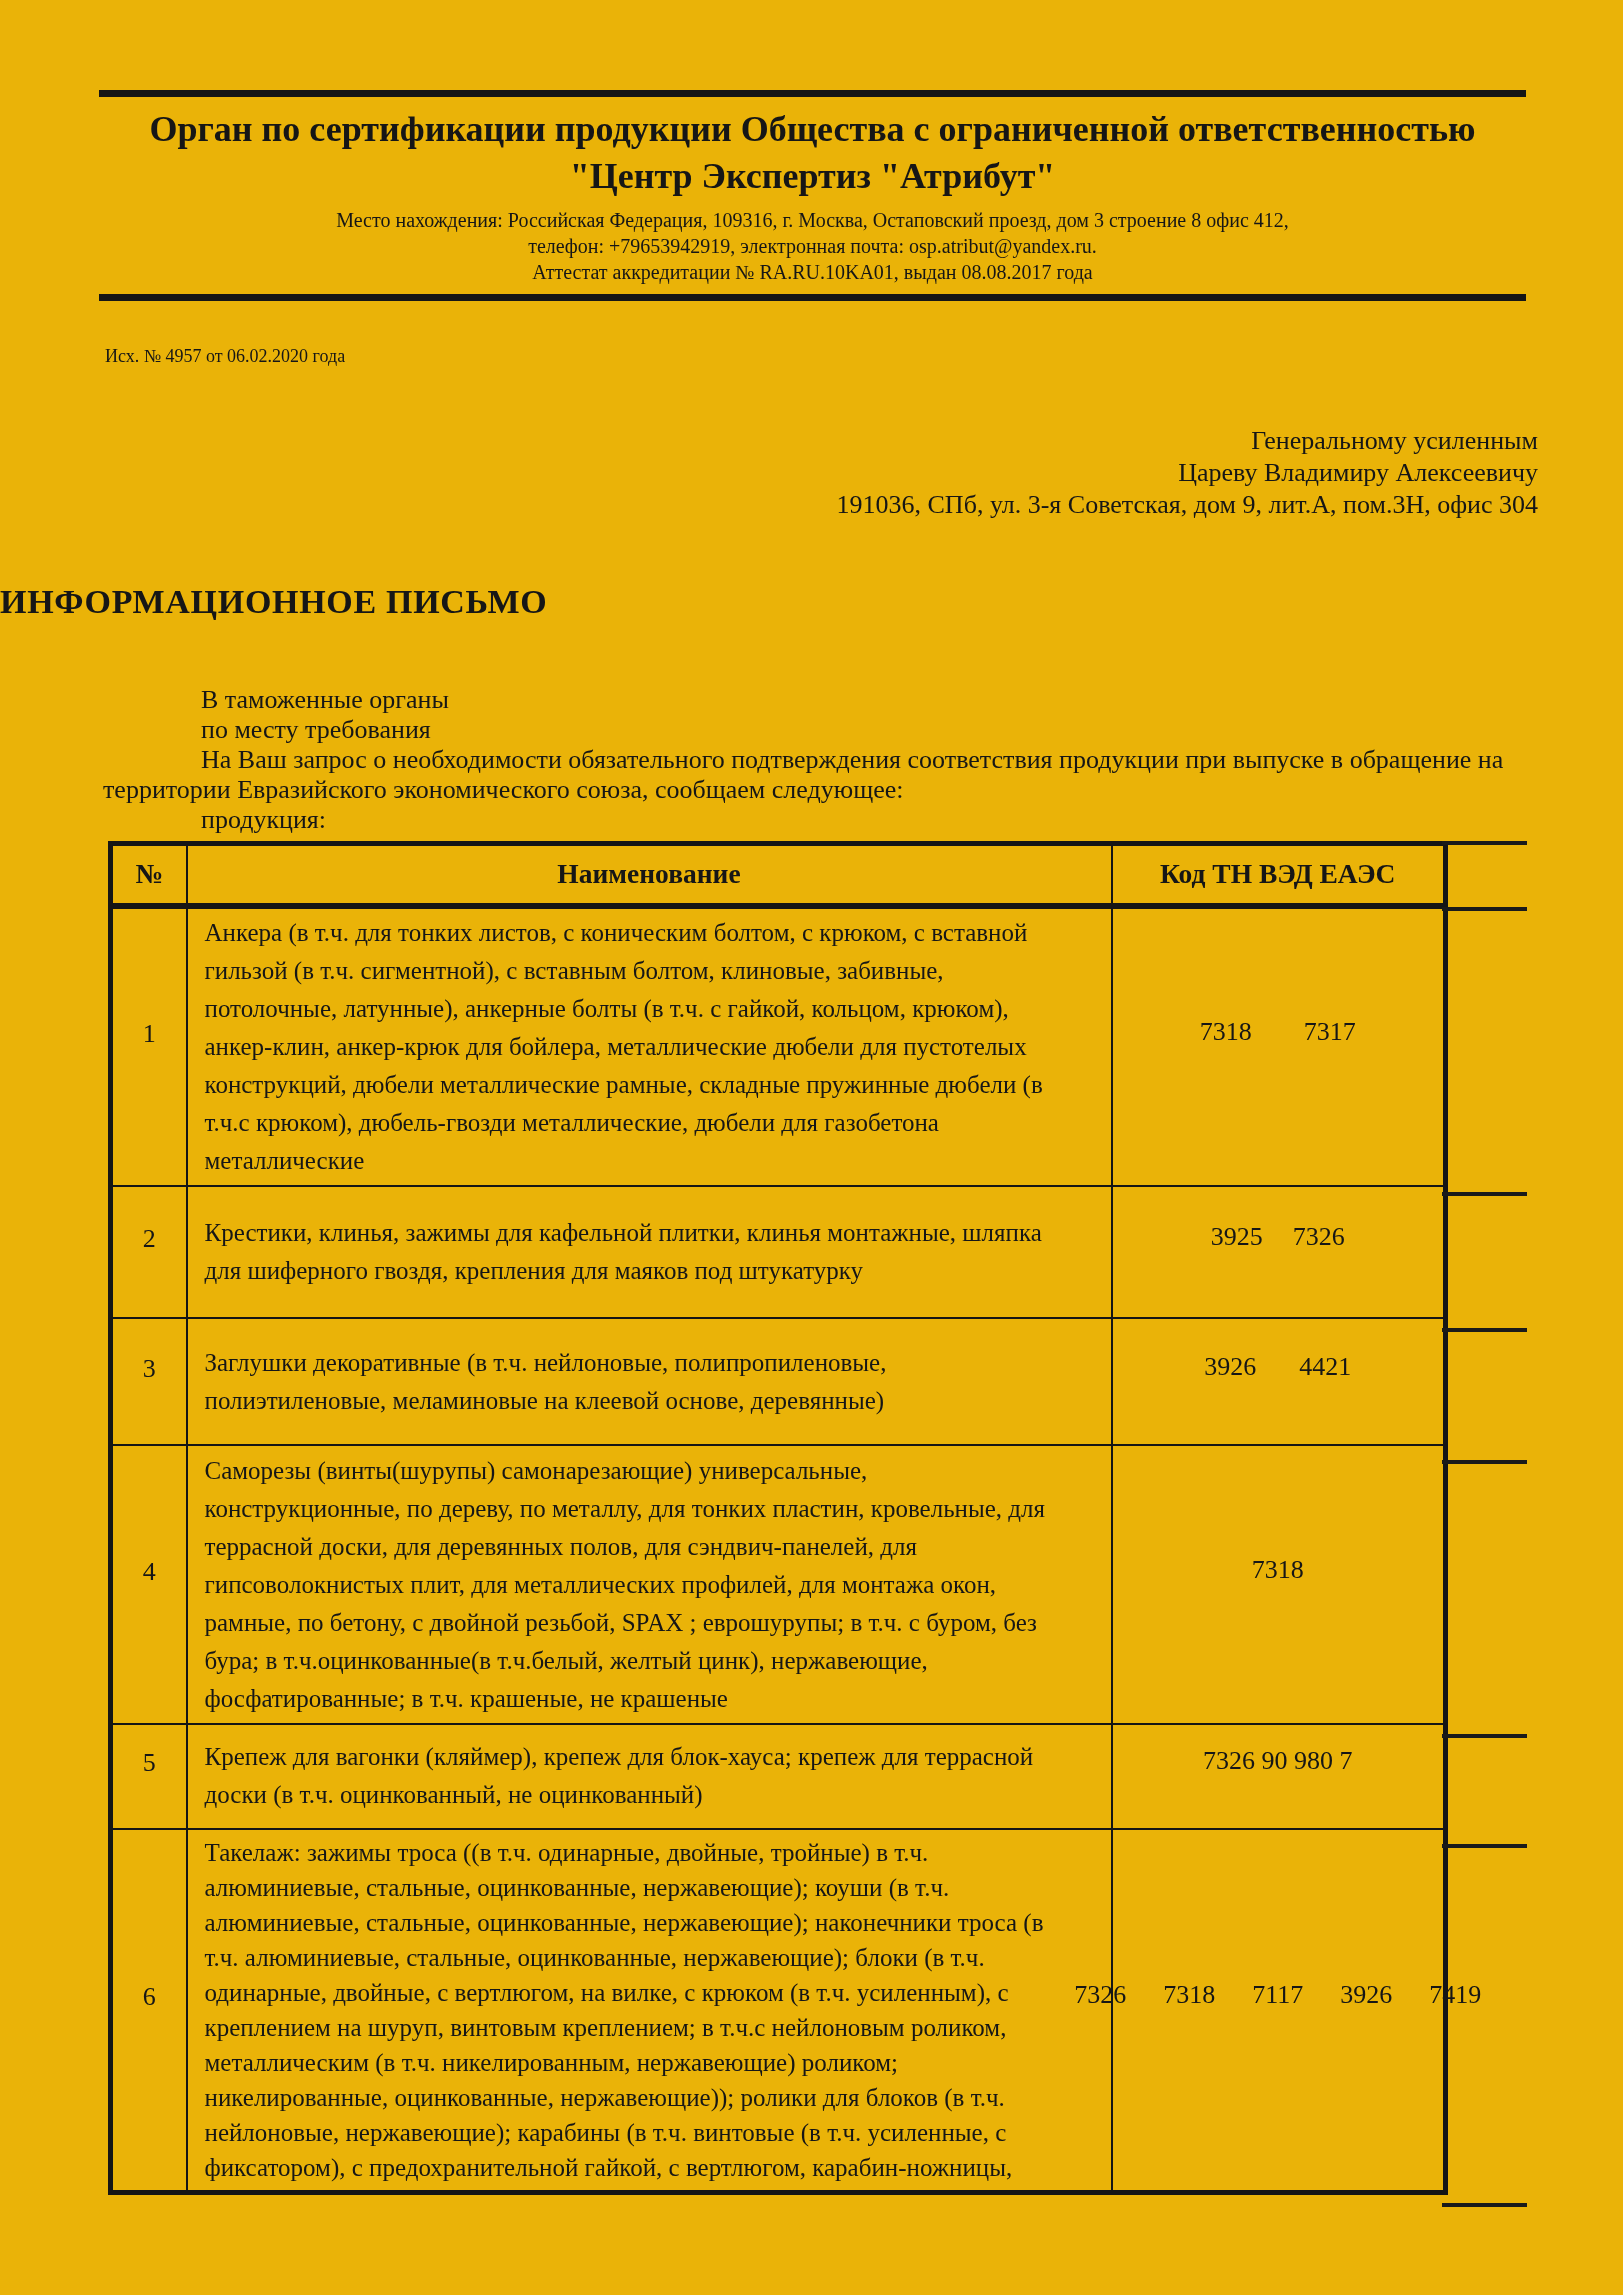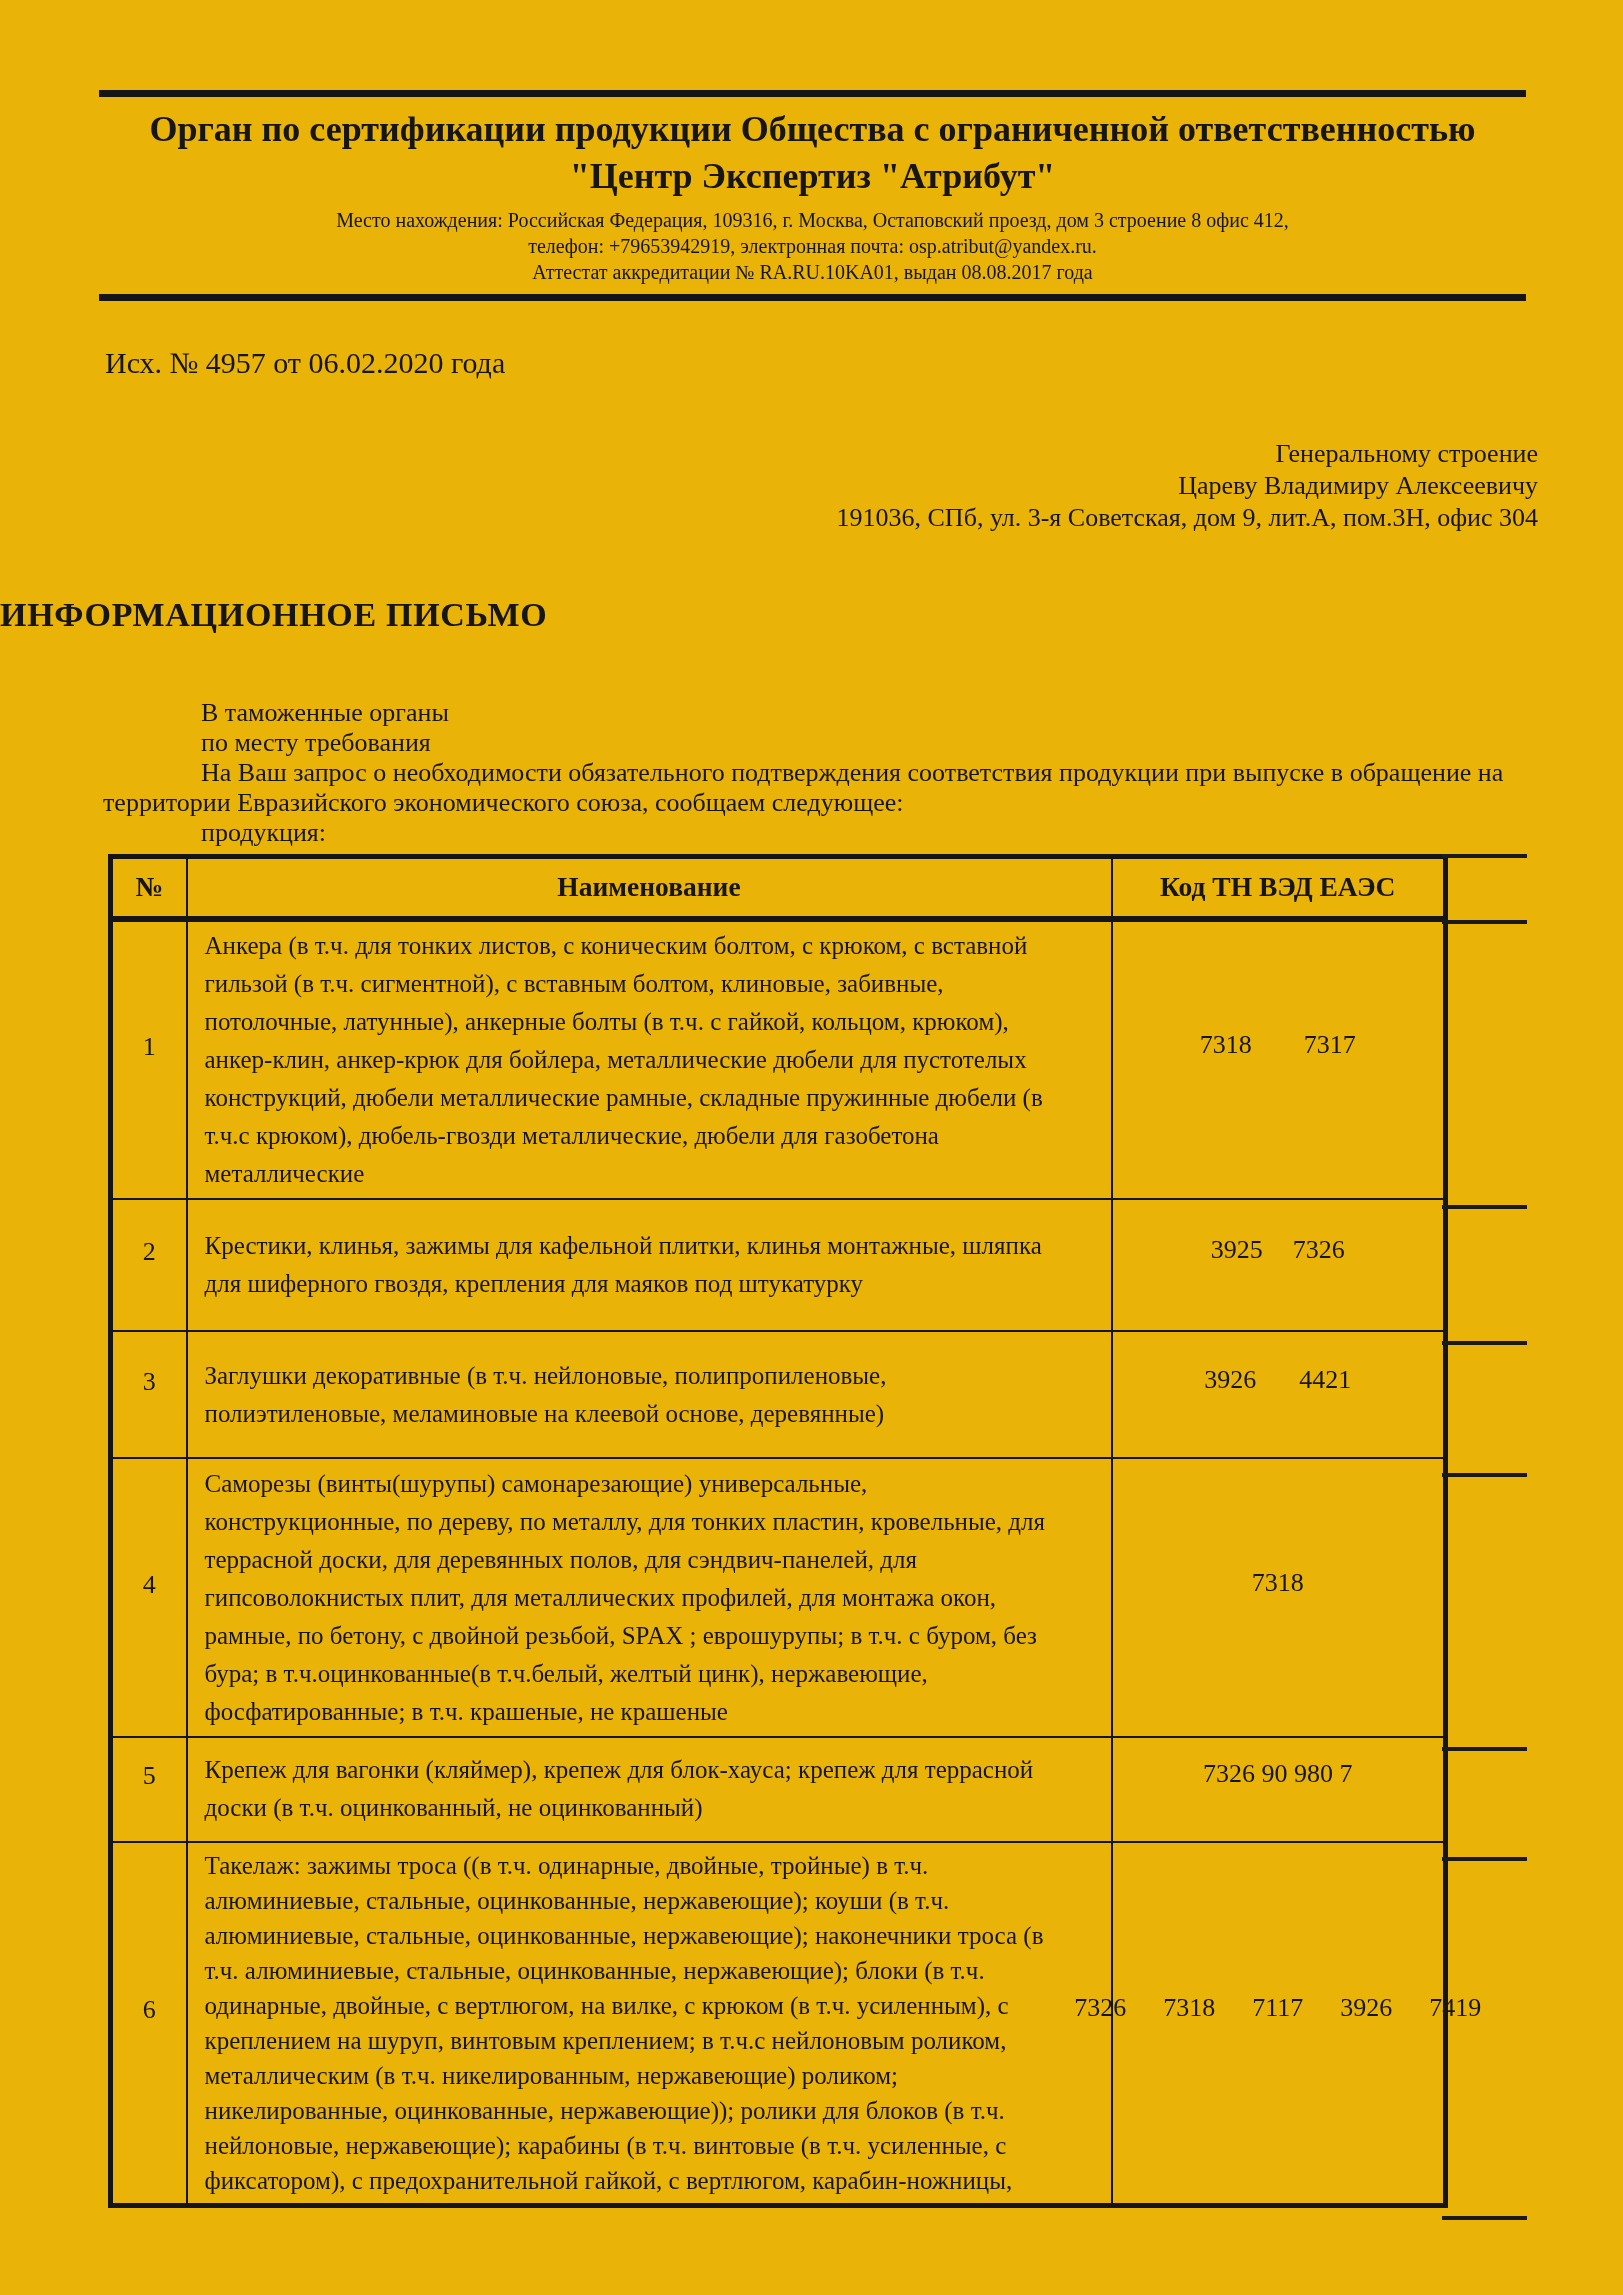--- a/index.html
+++ b/index.html
@@ -17,21 +17,21 @@
     margin:90px 97px 0 99px;
     border-top:7.2px solid #151515;
     border-bottom:7.2px solid #151515;
     text-align:center;
     padding:10.5px 0 9.2px;
   }
   .org-line { font-weight:bold; font-size:36px; line-height:42px; }
   .org-line2 { margin-top:5.2px; }
   .lh-address { margin-top:10.5px; font-size:20px; line-height:26px; }
   
-  .ref-line { margin:45px 2px 0 105px; font-size:30px; }
+  .ref-line { margin:45px 2px 0 105px; font-size:18px; }
   
   .recipient { margin:58px 85px 0 0; text-align:right; font-size:26px; line-height:32px; }
   
   .doc-title { margin:62px 0 0; text-align:left; font-size:34px; font-weight:bold; letter-spacing:0.7px; }
   
   .body-block { margin:64px 84px 0 103px; font-size:26px; }
   .body-block p { margin:0; text-indent:98px; line-height:30px; }
   .p-gap { margin-top:11px; }
   .products-label { margin-top:6.5px; }
   
@@ -79,21 +79,21 @@
     <div class="lh-address">
       <div>Место нахождения: Российская Федерация, 109316, г. Москва, Остаповский проезд, дом 3 строение 8 офис 412,</div>
       <div>телефон: +79653942919, электронная почта: osp.atribut@yandex.ru.</div>
       <div>Аттестат аккредитации № RA.RU.10KA01, выдан 08.08.2017 года</div>
     </div>
   </header>
 
   <div class="ref-line">Исх. № 4957 от 06.02.2020 года</div>
 
   <div class="recipient">
-    <div>Генеральному строение</div>
+    <div>Генеральному усиленным</div>
     <div>Цареву Владимиру Алексеевичу</div>
     <div>191036, СПб, ул. 3-я Советская, дом 9, лит.А, пом.3Н, офис 304</div>
   </div>
 
   <h2 class="doc-title">ИНФОРМАЦИОННОЕ ПИСЬМО</h2>
 
   <div class="body-block">
     <p>В таможенные органы</p>
     <p class="p-gap">по месту требования</p>
     <p>На Ваш запрос о необходимости обязательного подтверждения соответствия продукции при выпуске в обращение на территории Евразийского экономического союза, сообщаем следующее:</p>

